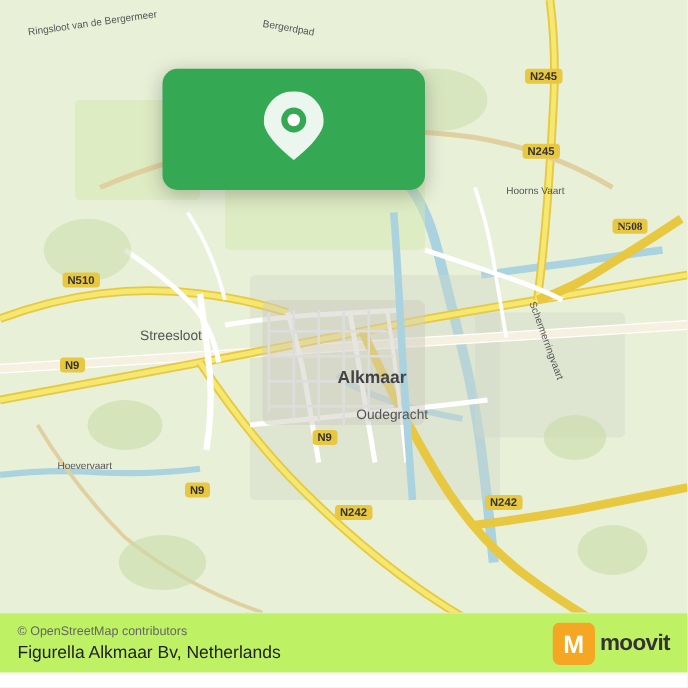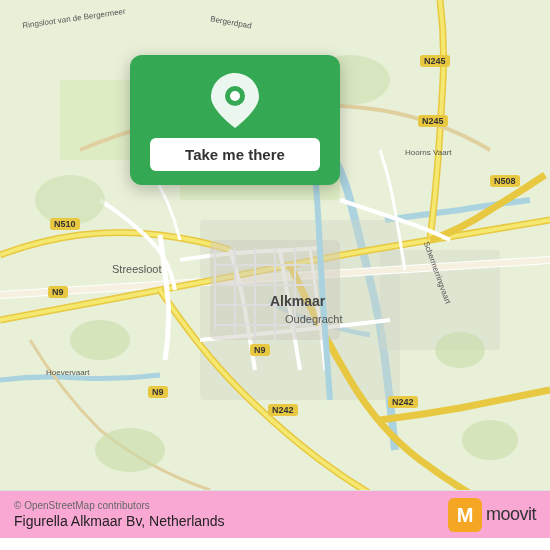--- a/index.html
+++ b/index.html
@@ -61,21 +61,21 @@
       color: #333;
       cursor: pointer;
       width: 100%;
       text-align: center;
     }
 
     
     #footer {
       width: 550px;
       height: 48px;
-      background: #f9a8d4;
+      background: #bef264;
       display: flex;
       align-items: center;
       justify-content: space-between;
       padding: 0 14px;
       border-top: 1px solid #e0e0e0;
     }
 
     .footer-left {
       display: flex;
       flex-direction: column;
@@ -99,21 +99,21 @@
       gap: 4px;
     }
 
     .moovit-m {
       width: 34px;
       height: 34px;
     }
 
     .moovit-text {
       font-size: 18px;
-      font-weight: normal;
+      font-weight: bold;
       color: #333;
       letter-spacing: -0.5px;
     }
 
     
     .city-label {
       position: absolute;
       font-size: 13px;
       font-weight: bold;
       color: #444;
@@ -217,41 +217,40 @@
     <ellipse cx="350" cy="80" rx="40" ry="25" fill="#c8dca8" opacity="0.5"></ellipse>
     <ellipse cx="70" cy="200" rx="35" ry="25" fill="#c8dca8" opacity="0.5"></ellipse>
   </svg>
 
   <div class="road-badge yellow" style="left:50px; top:218px;text-align:center;">N510</div>
   <div class="road-badge yellow" style="left:48px; top:286px;">N9</div>
   <div class="road-badge yellow" style="left:148px; top:386px;">N9</div>
   <div class="road-badge yellow" style="left:250px; top:344px;">N9</div>
   <div class="road-badge yellow" style="left:420px; top:55px;">N245</div>
   <div class="road-badge yellow" style="left:418px; top:115px;">N245</div>
-  <div class="road-badge yellow" style="left:490px; top:175px;">N508</div>
+  <div class="road-badge yellow" style="left:490px; top:175px;font-family:Liberation Serif, serif;">N508</div>
   <div class="road-badge yellow" style="left:388px; top:396px;">N242</div>
   <div class="road-badge yellow" style="left:268px; top:404px;">N242</div>
 
   <div class="city-label" style="left:270px; top:293px; font-size:14px;">Alkmaar</div>
-  <div class="road-label" style="left:285px; top:313px;">Oudegracht</div>
+  <div class="road-label" style="left:285px; top:326px;">Oudegracht</div>
   <div class="road-label" style="left:112px; top:263px;">Streesloot</div>
   <div class="road-label" style="left:22px; top:368px; font-size:8px;margin-left:24px;">Hoevervaart</div>
   <div class="road-label" style="left:405px; top:148px; font-size:8px;">Hoorns Vaart</div>
   <div class="road-label" style="left:22px; top:14px; font-size:8px; transform:rotate(-8deg);">Ringsloot van de Bergermeer</div>
   <div class="road-label" style="left:210px; top:18px; font-size:8px; transform:rotate(10deg);">Bergerdpad</div>
   <div class="road-label" style="left:430px; top:240px; font-size:8px; transform:rotate(70deg); transform-origin:left top;">Schermerringvaart</div>
 
   <div class="location-card">
 
     <svg class="pin-icon" viewBox="0 0 48 55" xmlns="http://www.w3.org/2000/svg">
       <path d="M24 0 C10.7 0 0 10.7 0 24 C0 37.3 24 55 24 55 C24 55 48 37.3 48 24 C48 10.7 37.3 0 24 0 Z" fill="white" opacity="0.9"></path>
       <circle cx="24" cy="23" r="10" fill="#34a853"></circle>
       <circle cx="24" cy="23" r="5" fill="white"></circle>
     </svg>
-    <button class="take-me-btn">Take me there</button>
   </div>
 </div>
 
 <div id="footer">
   <div class="footer-left">
     <span class="osm-credit">© OpenStreetMap contributors</span>
     <span class="location-name">Figurella Alkmaar Bv, Netherlands</span>
   </div>
   <div class="moovit-logo">
 

